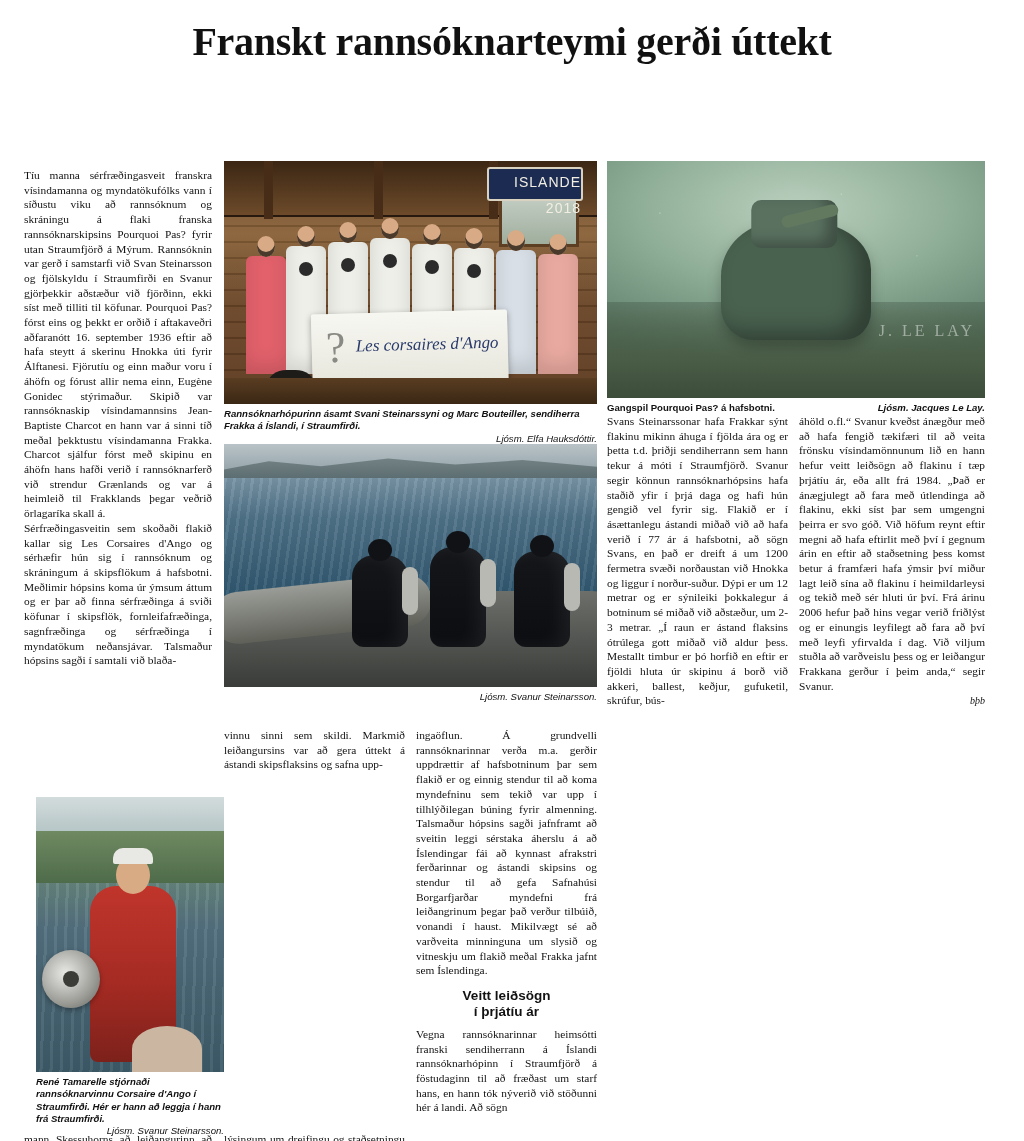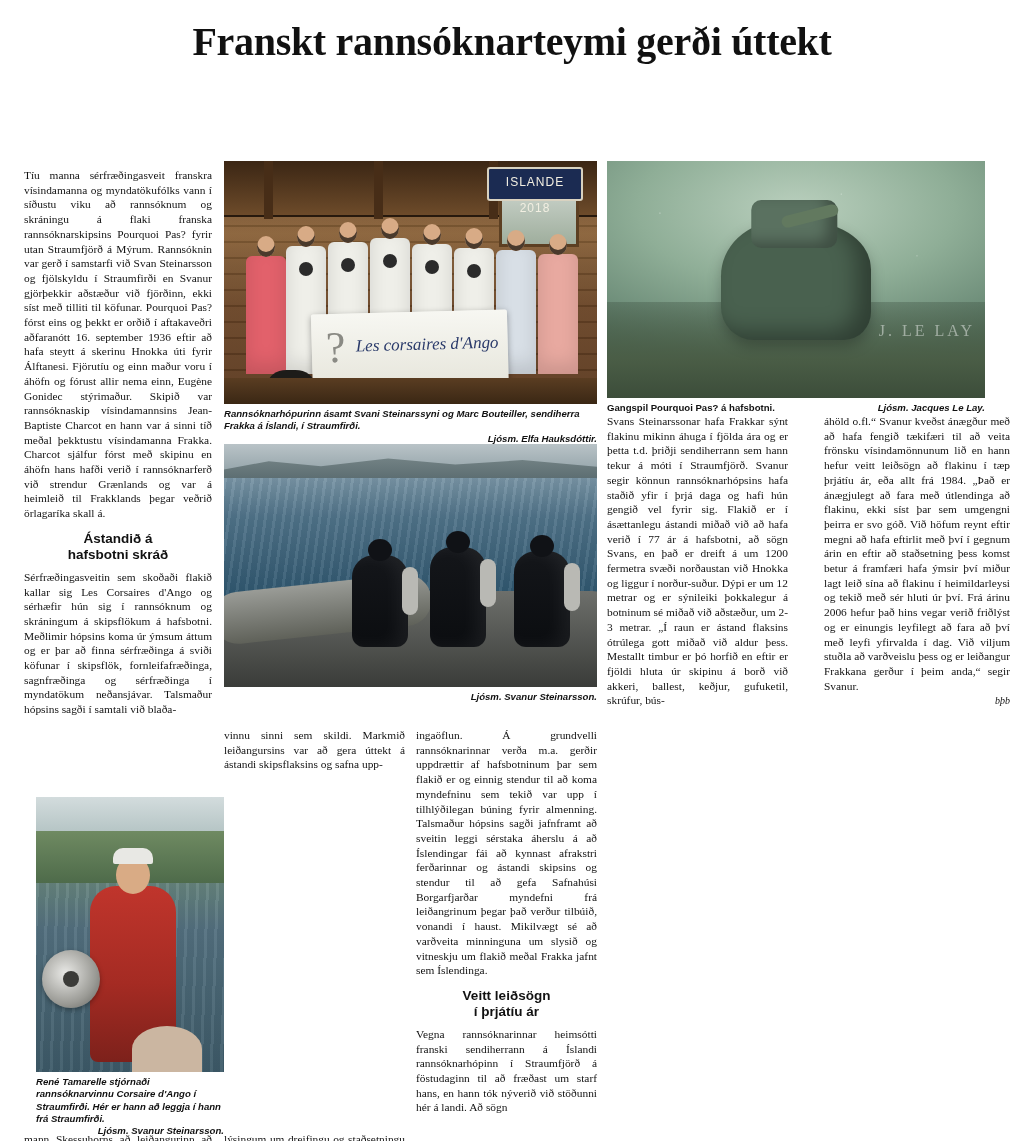--- a/index.html
+++ b/index.html
@@ -73,41 +73,41 @@
     font-size: 9.6px;
     line-height: 1.28;
     font-weight: bold;
     font-style: italic;
     margin-top: 4px;
   }
   .caption .credit {
     display: block;
     text-align: right;
     font-style: italic;
-    font-weight: bold;
+    font-weight: normal;
   }
   .cap-row {
     display: flex;
     justify-content: space-between;
     align-items: baseline;
     gap: 8px;
   }
   .cap-row .left { font-style: normal; font-weight: bold; }
   .cap-row .right { font-style: italic; font-weight: bold; white-space: nowrap; }
 
   
   #col1 { left: 0px; top: 0px; width: 188px; margin-top: 16px; }
   
   #col2 { left: 200px; top: 576px; width: 181px; }
   
   #col3 { left: 392px; top: 576px; width: 181px; }
   
   #col4 { left: 583px; top: 262px; width: 181px; }
   
-  #col5 { left: 800px; top: 262px; width: 186px; }
+  #col5 { left: 775px; top: 262px; width: 186px; }
 
   
   .fig { position: absolute; }
   .fig .ph { display: block; position: relative; overflow: hidden; }
 
   #fig-group { left: 200px; top: 9px; width: 373px; }
   #fig-group .ph { width: 373px; height: 243px; }
 
   #fig-gangspil { left: 583px; top: 9px; width: 378px; }
   #fig-gangspil .ph { width: 378px; height: 237px; }
@@ -148,22 +148,22 @@
     position:absolute; top:0; width:9px; height:58px; background:#472d17;
   }
   .photo-group .window {
     position:absolute; right:18px; top:18px; width:74px; height:62px;
     background: linear-gradient(180deg,#cfd7d0,#9fae9d);
     border: 3px solid #5c3f22;
   }
   .photo-group .sign {
     position:absolute; right:14px; top:6px; width:92px; height:30px;
     background:#1b2b52; border:2px solid #d9d2c0; border-radius:3px;
-    color:#f2efe2; font-family:"Liberation Sans",sans-serif; font-size:12px;
-    text-align:center; line-height:26px; letter-spacing:1px;
+    color:#f2efe2; font-family:"Liberation Sans",sans-serif; font-size:14px;
+    text-align:right; line-height:26px; letter-spacing:1px;
   }
   .photo-group .person {
     position:absolute; bottom:30px; width:40px; border-radius:6px 6px 0 0;
     background: #efefe9;
     box-shadow: inset 0 -10px 18px rgba(0,0,0,.12);
   }
   .photo-group .person .head {
     position:absolute; left:50%; transform:translateX(-50%); top:-20px;
     width:18px; height:21px; border-radius:50%; background:#d8ab86;
     box-shadow: 0 -5px 0 0 #4a3a2c inset;
@@ -435,24 +435,20 @@
         <div class="head2"></div>
       </div>
       <div class="caption">
         <span>René Tamarelle stjórnaði rannsóknarvinnu Corsaire d'Ango í Straumfirði. Hér er hann að leggja í hann frá Straumfirði.</span>
         <span class="credit">Ljósm. Svanur Steinarsson.</span>
       </div>
     </div>
 
     <div class="col" id="col1">
       <p>Tíu manna sérfræðingasveit franskra vísindamanna og myndatökufólks vann í síðustu viku að rannsóknum og skráningu á flaki franska rannsóknarskipsins Pourquoi Pas? fyrir utan Straumfjörð á Mýrum. Rannsóknin var gerð í samstarfi við Svan Steinarsson og fjölskyldu í Straumfirði en Svanur gjörþekkir aðstæður við fjörðinn, ekki síst með tilliti til köfunar. Pourquoi Pas? fórst eins og þekkt er orðið í aftakaveðri aðfaranótt 16. september 1936 eftir að hafa steytt á skerinu Hnokka úti fyrir Álftanesi. Fjörutíu og einn maður voru í áhöfn og fórust allir nema einn, Eugène Gonidec stýrimaður. Skipið var rannsóknaskip vísindamannsins Jean-Baptiste Charcot en hann var á sinni tíð meðal þekktustu vísindamanna Frakka. Charcot sjálfur fórst með skipinu en áhöfn hans hafði verið í rannsóknarferð við strendur Grænlands og var á heimleið til Frakklands þegar veðrið örlagaríka skall á.</p>
-      <div class="subhead">
-        <span>Ástandið á</span><br>
-        <span>hafsbotni skráð</span>
-      </div>
       <p>Sérfræðingasveitin sem skoðaði flakið kallar sig Les Corsaires d'Ango og sérhæfir hún sig í rannsóknum og skráningum á skipsflökum á hafsbotni. Meðlimir hópsins koma úr ýmsum áttum og er þar að finna sérfræðinga á sviði köfunar í skipsflök, fornleifafræðinga, sagnfræðinga og sérfræðinga í myndatökum neðansjávar. Talsmaður hópsins sagði í samtali við blaða-</p>
     </div>
 
     <div class="col" id="col1b" style="position:absolute; left:0px; top:980px; width:188px;">
       <p>mann Skessuhorns að leiðangurinn að Pourquoi Pas? hafi gengið mjög vel og hafi ekki síst munað um liðsinni Svans, en án þekkingar hans á staðháttum við Álftanes og Straumfjörð hefði sveitin ekki náð að sinna</p>
     </div>
 
     <div class="col" id="col2">
       <p>vinnu sinni sem skildi. Markmið leiðangursins var að gera úttekt á ástandi skipsflaksins og safna upp-</p>
     </div>

